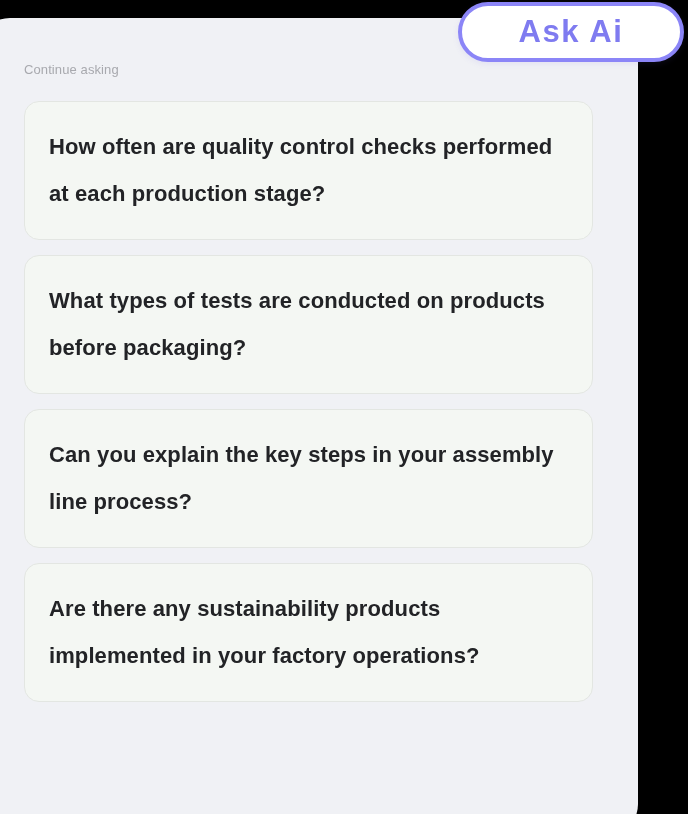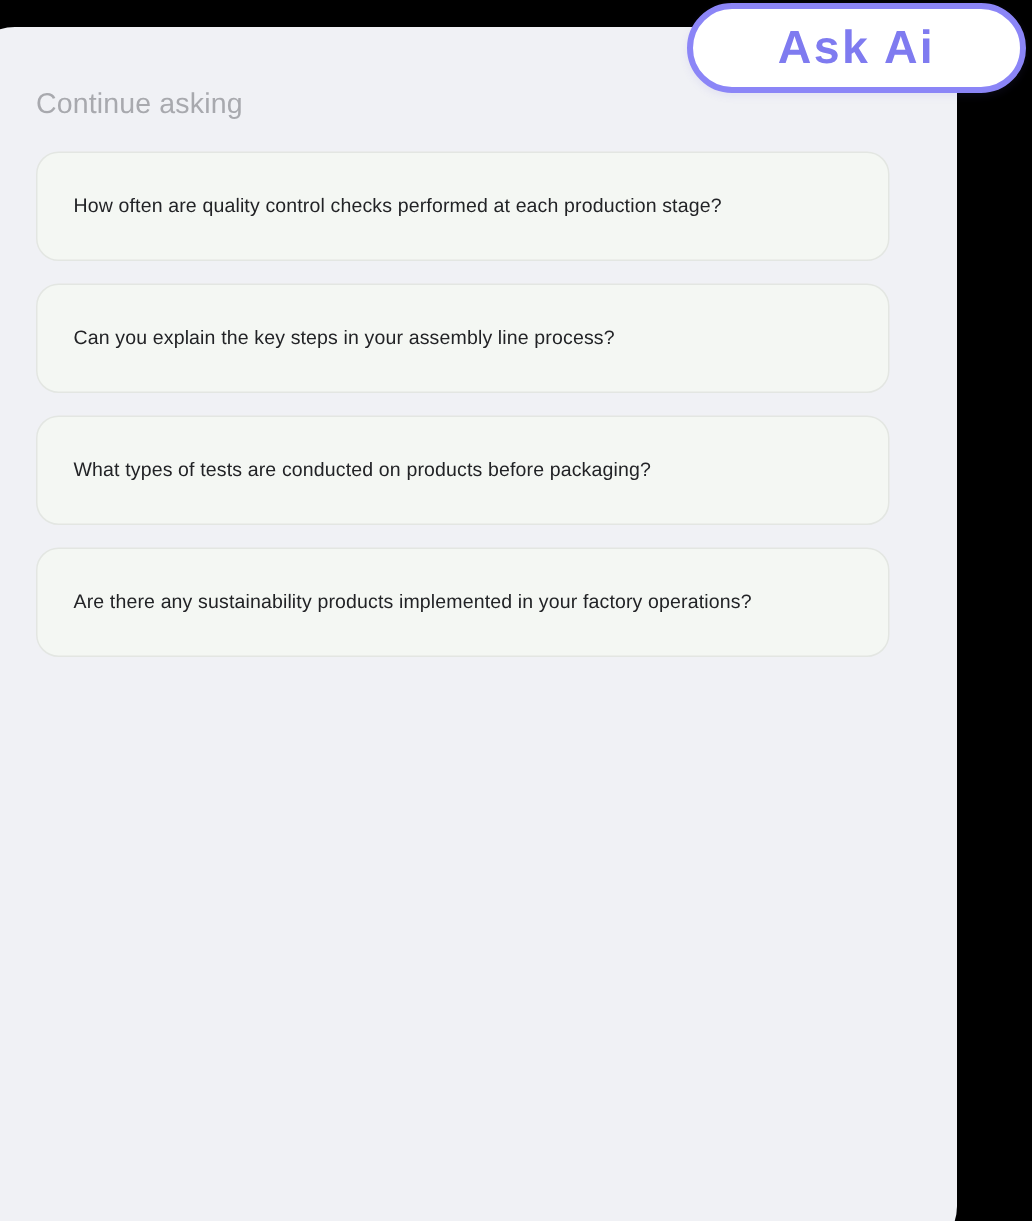--- a/index.html
+++ b/index.html
@@ -39,21 +39,21 @@
     position: absolute;
     left: 0;
     top: 0;
     right: 0;
     bottom: 0;
     padding: 40px 45px 0 48px;
     box-sizing: border-box;
   }
 
   .panel-heading {
-    font-size: 19px;
+    font-size: 13px;
     line-height: 24px;
     color: #a8a9ae;
     letter-spacing: 0.1px;
     margin: 0 0 19px 0;
     font-weight: 400;
   }
 
   
   .card-list {
     display: flex;
@@ -64,25 +64,25 @@
   .card {
     background: #f4f7f3;
     border: 1px solid #e3e6e2;
     border-radius: 15px;
     padding: 21px 24px 22px 24px;
     box-sizing: border-box;
     cursor: pointer;
   }
 
   .card-text {
-    font-size: 13px;
-    line-height: 28px;
+    font-size: 22px;
+    line-height: 47px;
     color: #222326;
     letter-spacing: 0.1px;
-    font-weight: 400;
+    font-weight: 700;
     display: block;
   }
 
   
   .ask-ai-button {
     position: absolute;
     left: 458px;
     top: 2px;
     width: 226px;
     height: 60px;
@@ -115,25 +115,25 @@
 
       <div class="panel-heading">Continue asking</div>
 
       <div class="card-list">
 
         <div class="card">
           <span class="card-text">How often are quality control checks performed at each production stage?</span>
         </div>
 
         <div class="card">
-          <span class="card-text">Can you explain the key steps in your assembly line process?</span>
+          <span class="card-text">What types of tests are conducted on products before packaging?</span>
         </div>
 
         <div class="card">
-          <span class="card-text">What types of tests are conducted on products before packaging?</span>
+          <span class="card-text">Can you explain the key steps in your assembly line process?</span>
         </div>
 
 
         <div class="card">
           <span class="card-text">Are there any sustainability products implemented in your factory operations?</span>
         </div>
 
       </div>
     </div>
   </div>

